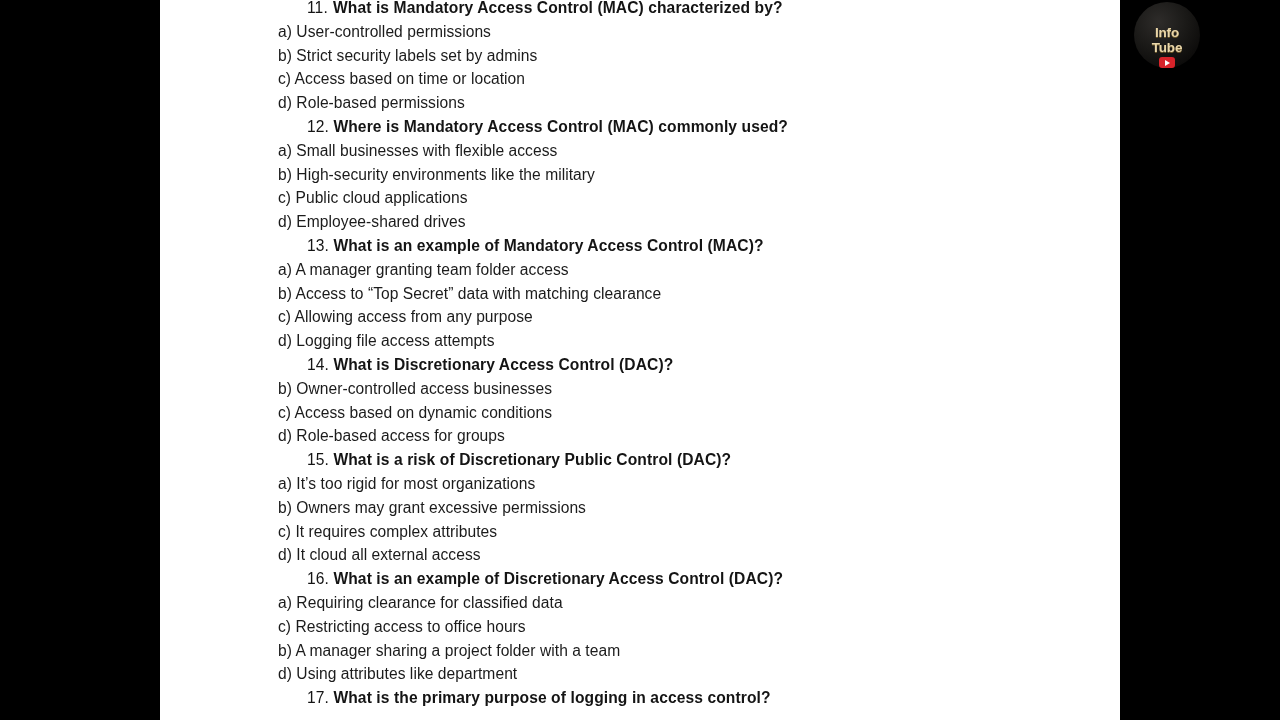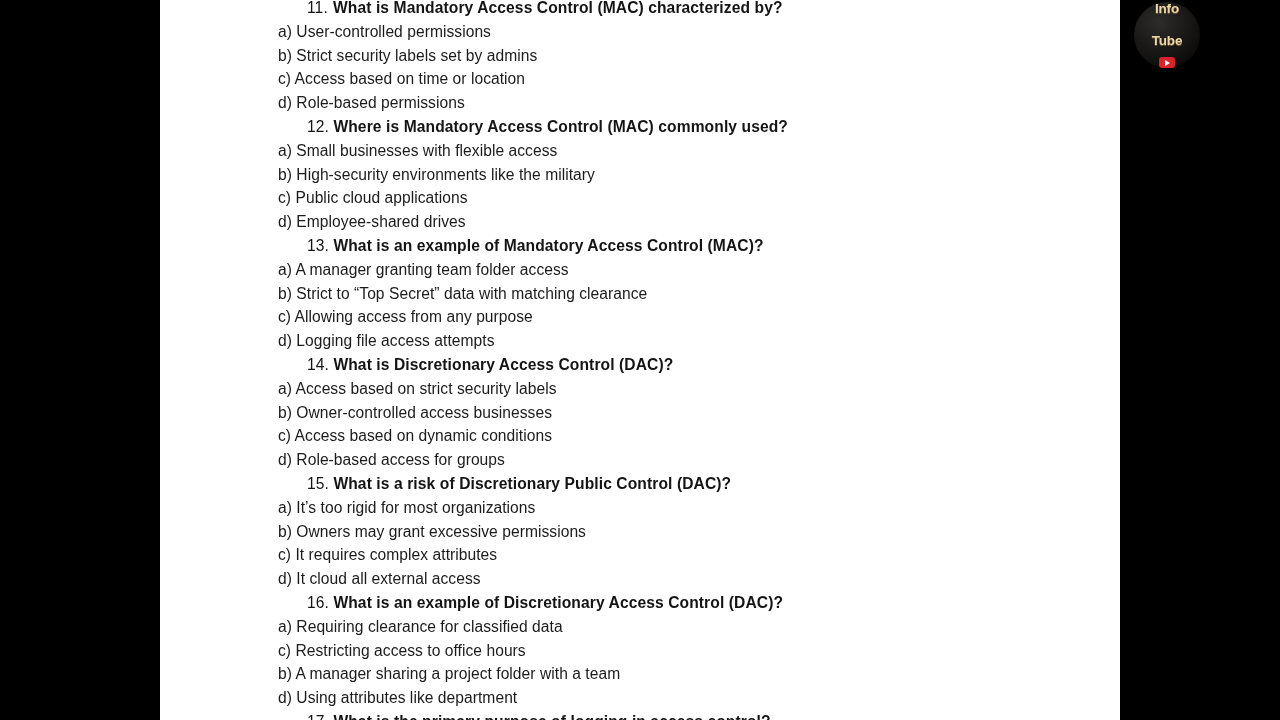--- a/index.html
+++ b/index.html
@@ -82,35 +82,35 @@
     position: absolute;
     right: 8px;
     top: 2px;
     width: 66px;
     height: 66px;
     border-radius: 50%;
     background: radial-gradient(circle at 38% 30%, #2e2c2a 0%, #1a1917 45%, #0c0b0a 78%, #050505 100%);
     display: flex;
     flex-direction: column;
     align-items: center;
-    justify-content: space-between;
+    justify-content: flex-end;
     box-shadow: 0 0 6px rgba(0,0,0,0.9);
   }
 
   #logo .logo-word {
     font-family: "Liberation Sans", sans-serif;
     font-weight: bold;
     font-size: 13.5px;
     line-height: 13.5px;
     color: #e9d6a9;
     text-shadow: 0 1px 0 #6b5729;
     letter-spacing: -0.2px;
   }
 
-  #logo .logo-word.second { margin-top: 11px; }
+  #logo .logo-word.second { margin-top: 1px; }
 
   #logo .play-badge {
     margin-top: 3px;
     width: 16px;
     height: 11px;
     background: #d8232a;
     border-radius: 3px;
     display: flex;
     align-items: center;
     justify-content: center;
@@ -151,30 +151,29 @@
         <div class="option-line">b) High-security environments like the military</div>
         <div class="option-line">c) Public cloud applications</div>
         <div class="option-line">d) Employee-shared drives</div>
       </div>
 
       <div class="question-block">
         <div class="question-line">
           <span class="qnum">13.&nbsp;</span><span>What is an example of Mandatory Access Control (MAC)?</span>
         </div>
         <div class="option-line">a) A manager granting team folder access</div>
-        <div class="option-line">b) Strict to “Top Secret” data with matching clearance</div>
+        <div class="option-line">b) Access to “Top Secret” data with matching clearance</div>
         <div class="option-line">c) Allowing access from any purpose</div>
         <div class="option-line">d) Logging file access attempts</div>
       </div>
 
       <div class="question-block">
         <div class="question-line">
           <span class="qnum">14.&nbsp;</span><span>What is Discretionary Access Control (DAC)?</span>
         </div>
-        <div class="option-line">a) Access based on strict security labels</div>
         <div class="option-line">b) Owner-controlled access businesses</div>
         <div class="option-line">c) Access based on dynamic conditions</div>
         <div class="option-line">d) Role-based access for groups</div>
       </div>
 
       <div class="question-block">
         <div class="question-line">
           <span class="qnum">15.&nbsp;</span><span>What is a risk of Discretionary Public Control (DAC)?</span>
         </div>
         <div class="option-line">a) It’s too rigid for most organizations</div>

